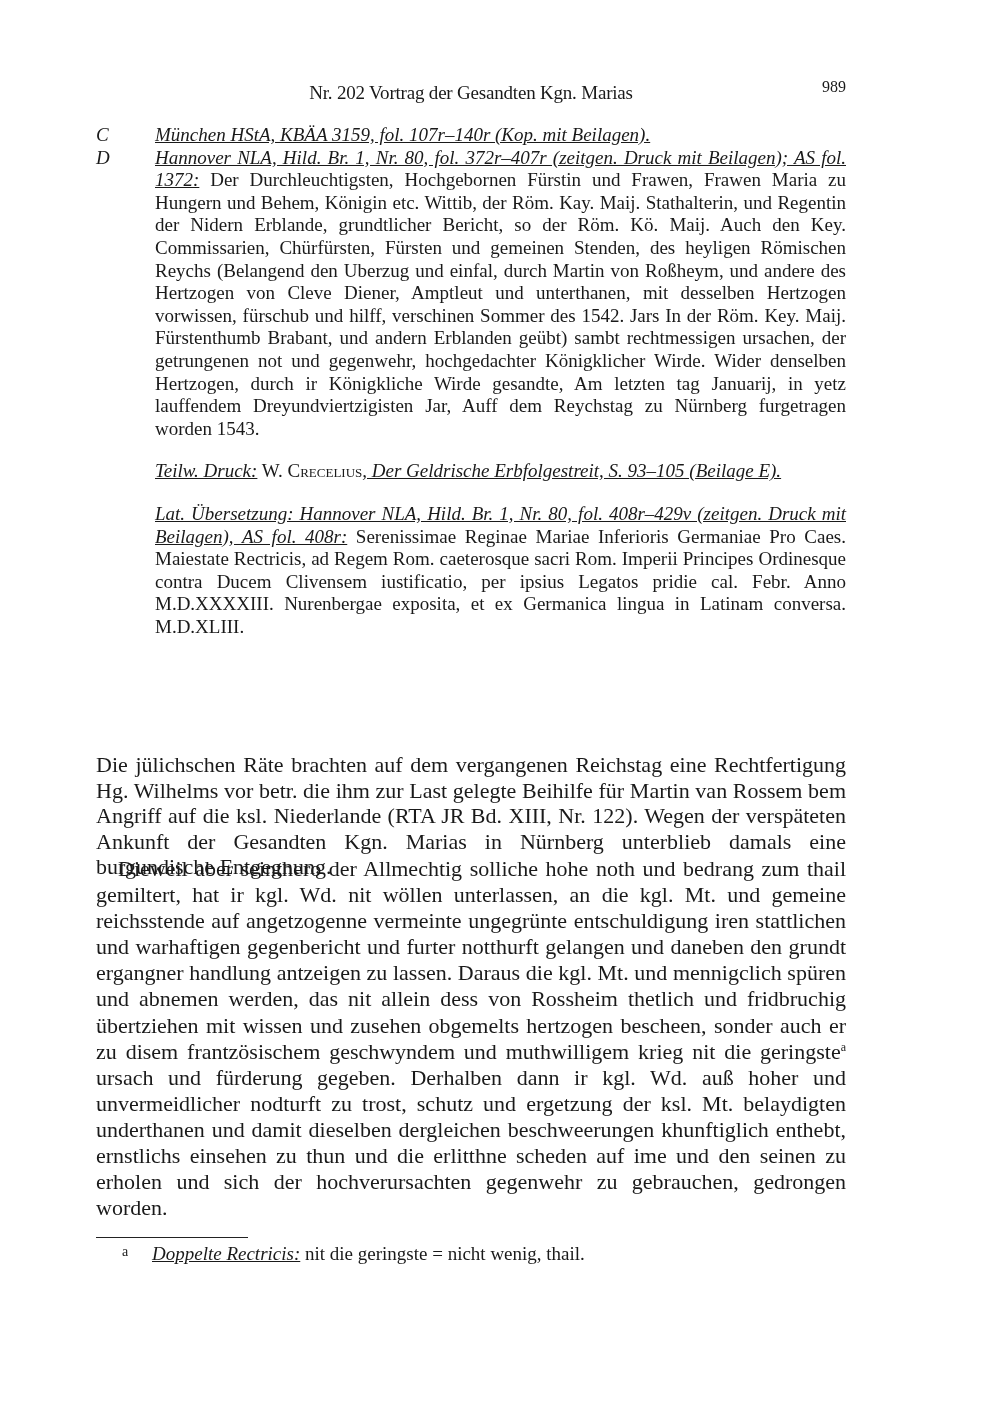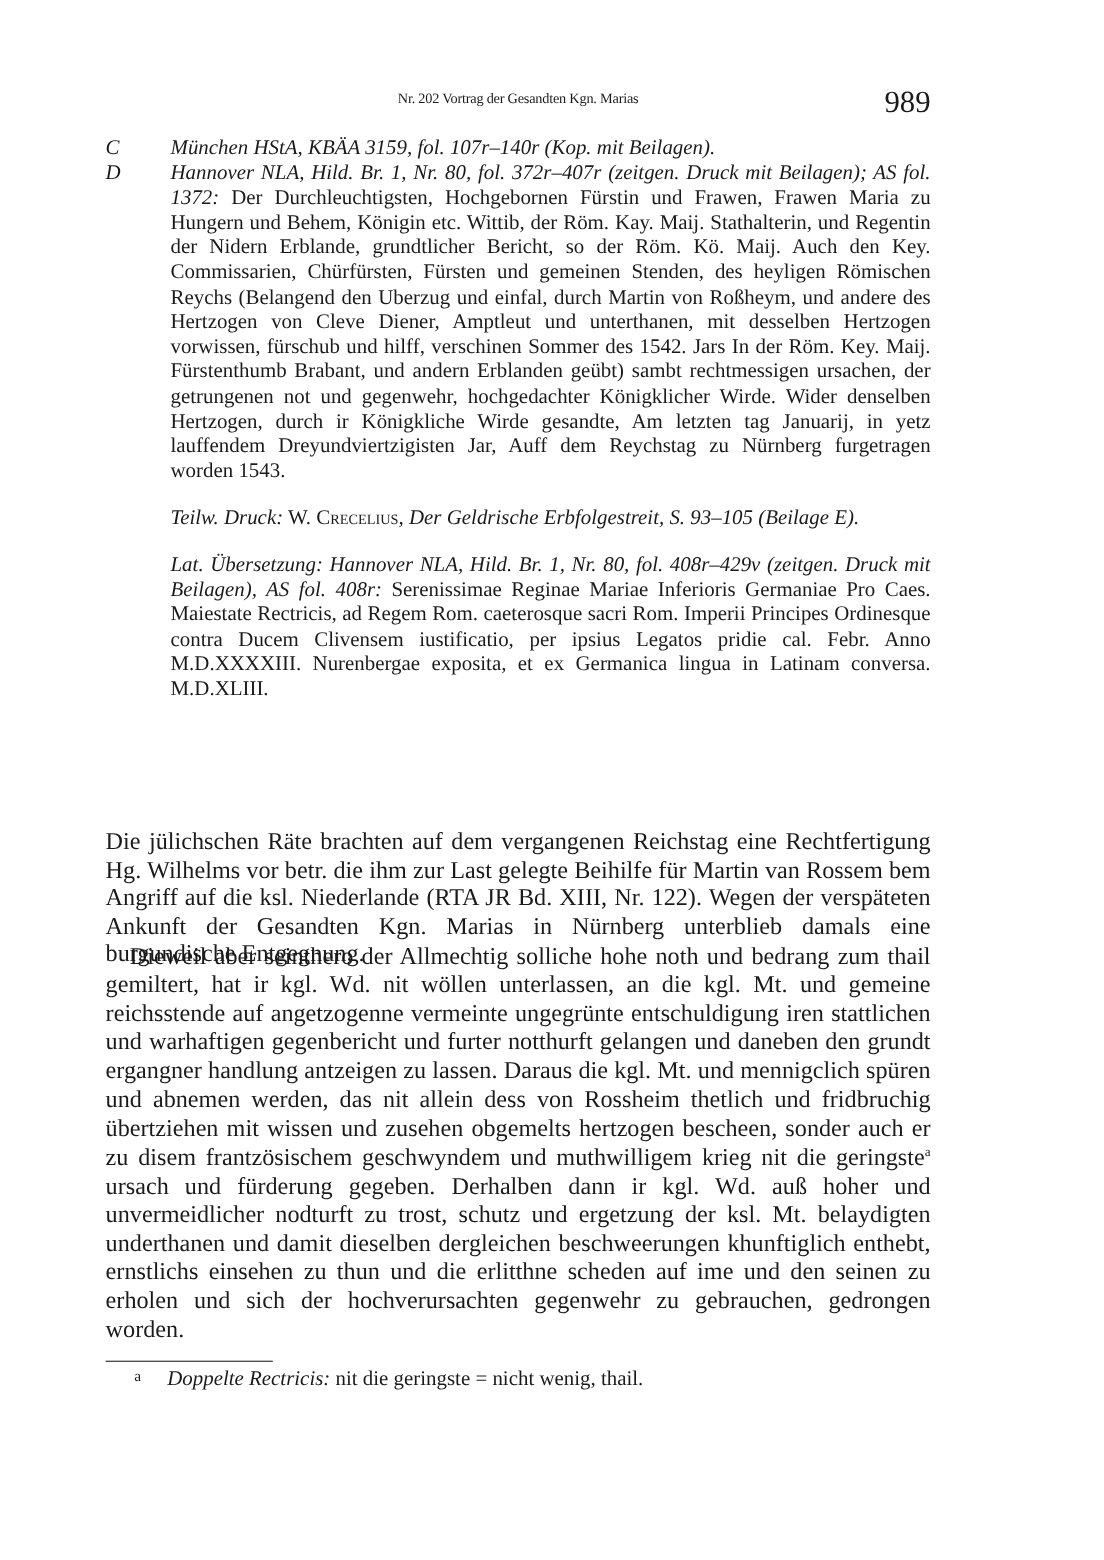--- a/index.html
+++ b/index.html
@@ -1,24 +1,24 @@
 <!DOCTYPE html>
 <html><head>
 <meta charset="utf-8">
 <style>
   html, body { margin:0; padding:0; background:#ffffff; }
   body { width:1004px; height:1418px; position:relative; overflow:hidden;
          font-family: "Liberation Serif", "DejaVu Serif", serif; color:#1a1a1a; }
   .running-head { position:absolute; top:78px; left:96px; width:750px; height:30px; }
-  .running-title { position:absolute; left:0; right:0; text-align:center; font-size:13px; top:4px; letter-spacing:-0.2px; }
-  .page-num { position:absolute; right:0; top:0; font-size:28px; }
+  .running-title { position:absolute; left:0; right:0; text-align:center; font-size:19px; top:4px; letter-spacing:-0.2px; }
+  .page-num { position:absolute; right:0; top:0; font-size:16px; }
   .sources { position:absolute; top:124px; left:96px; width:750px; font-size:19px; line-height:22.6px; }
   .src-entry { position:relative; padding-left:59px; text-align:justify; }
   .src-label { position:absolute; left:0; top:0; font-style:italic; }
-  .it { font-style:italic; }
+  .it { font-style:italic;text-decoration:underline; }
   .sc { font-variant:small-caps; }
   .note { padding-left:59px; margin-top:20px; text-align:justify; }
   .summary { position:absolute; top:752px; left:96px; width:750px; font-size:22px; line-height:25.5px; text-align:justify; }
   .body-text { position:absolute; top:856px; left:96px; width:750px; font-size:22px; line-height:26.1px; text-align:justify; text-indent:22px; }
   sup { font-size:12px; line-height:0; vertical-align:super; }
   .fn-rule { position:absolute; top:1237px; left:96px; width:152px; height:0; border-top:1.3px solid #222; }
   .footnote { position:absolute; top:1242px; left:96px; width:750px; font-size:19px; line-height:23px; }
   .fn-mark { position:absolute; left:26px; top:-2px; font-size:14px; }
   .fn-text { padding-left:56px; }
 </style>

